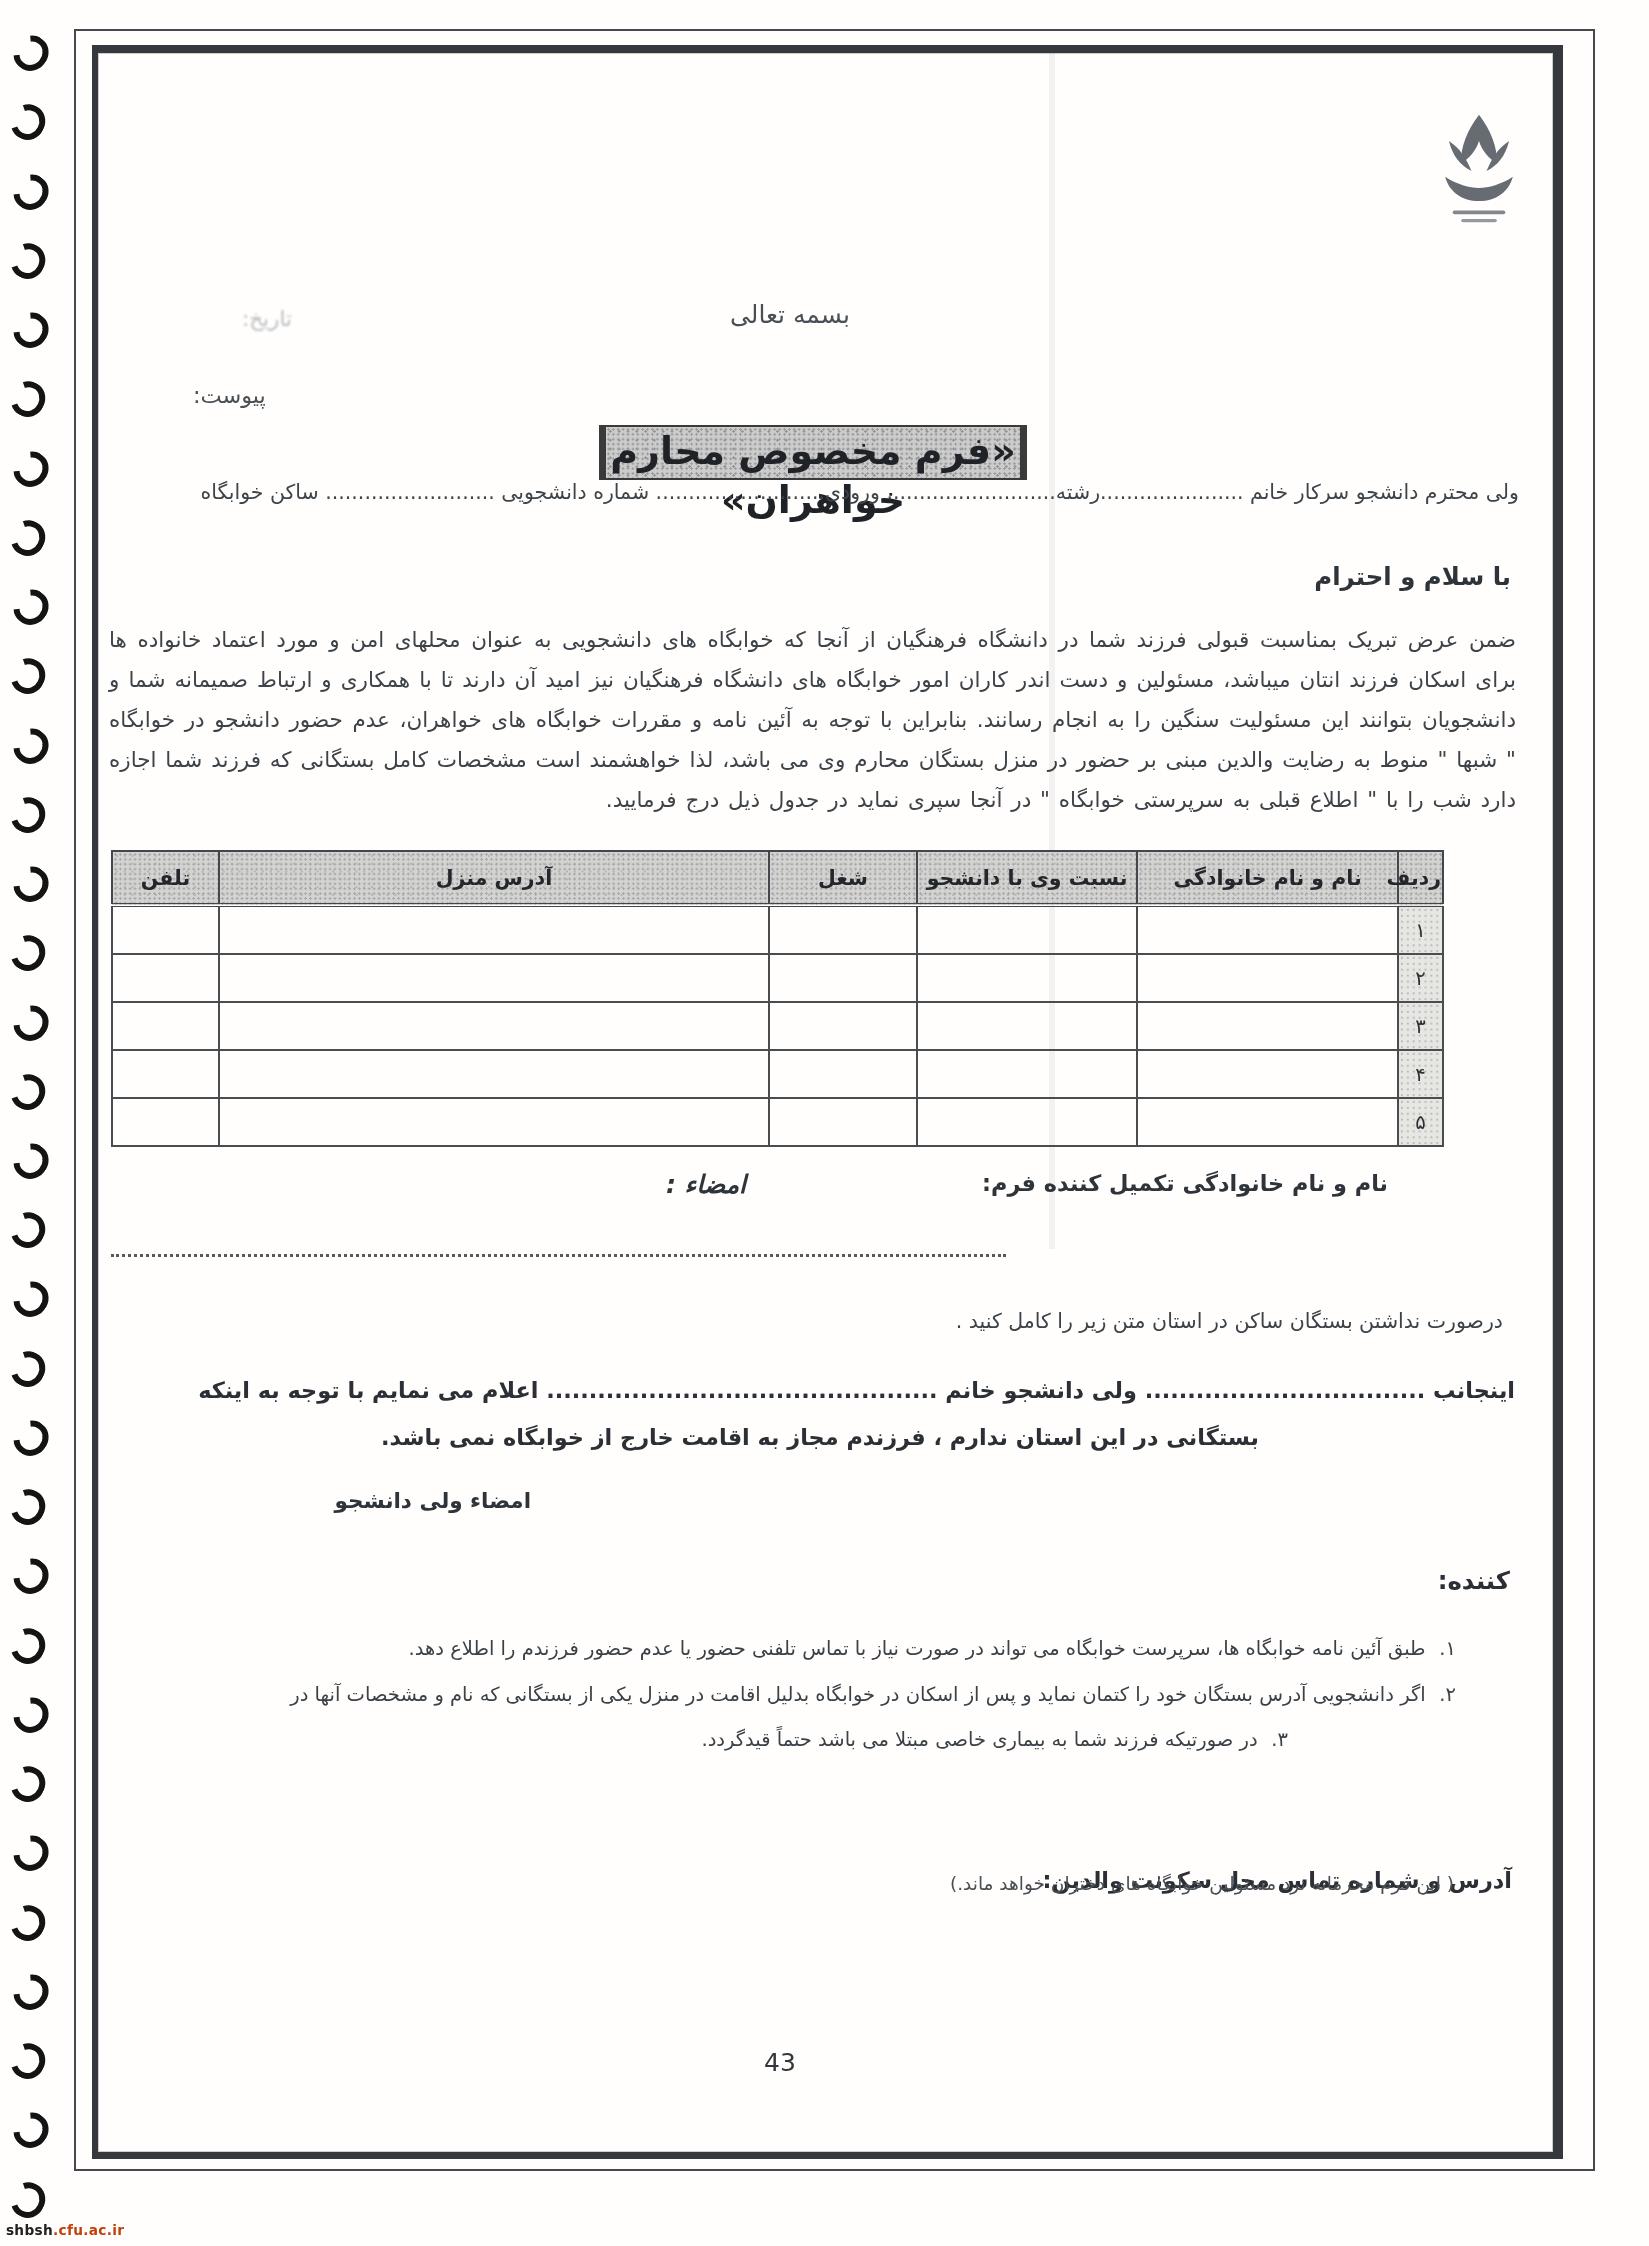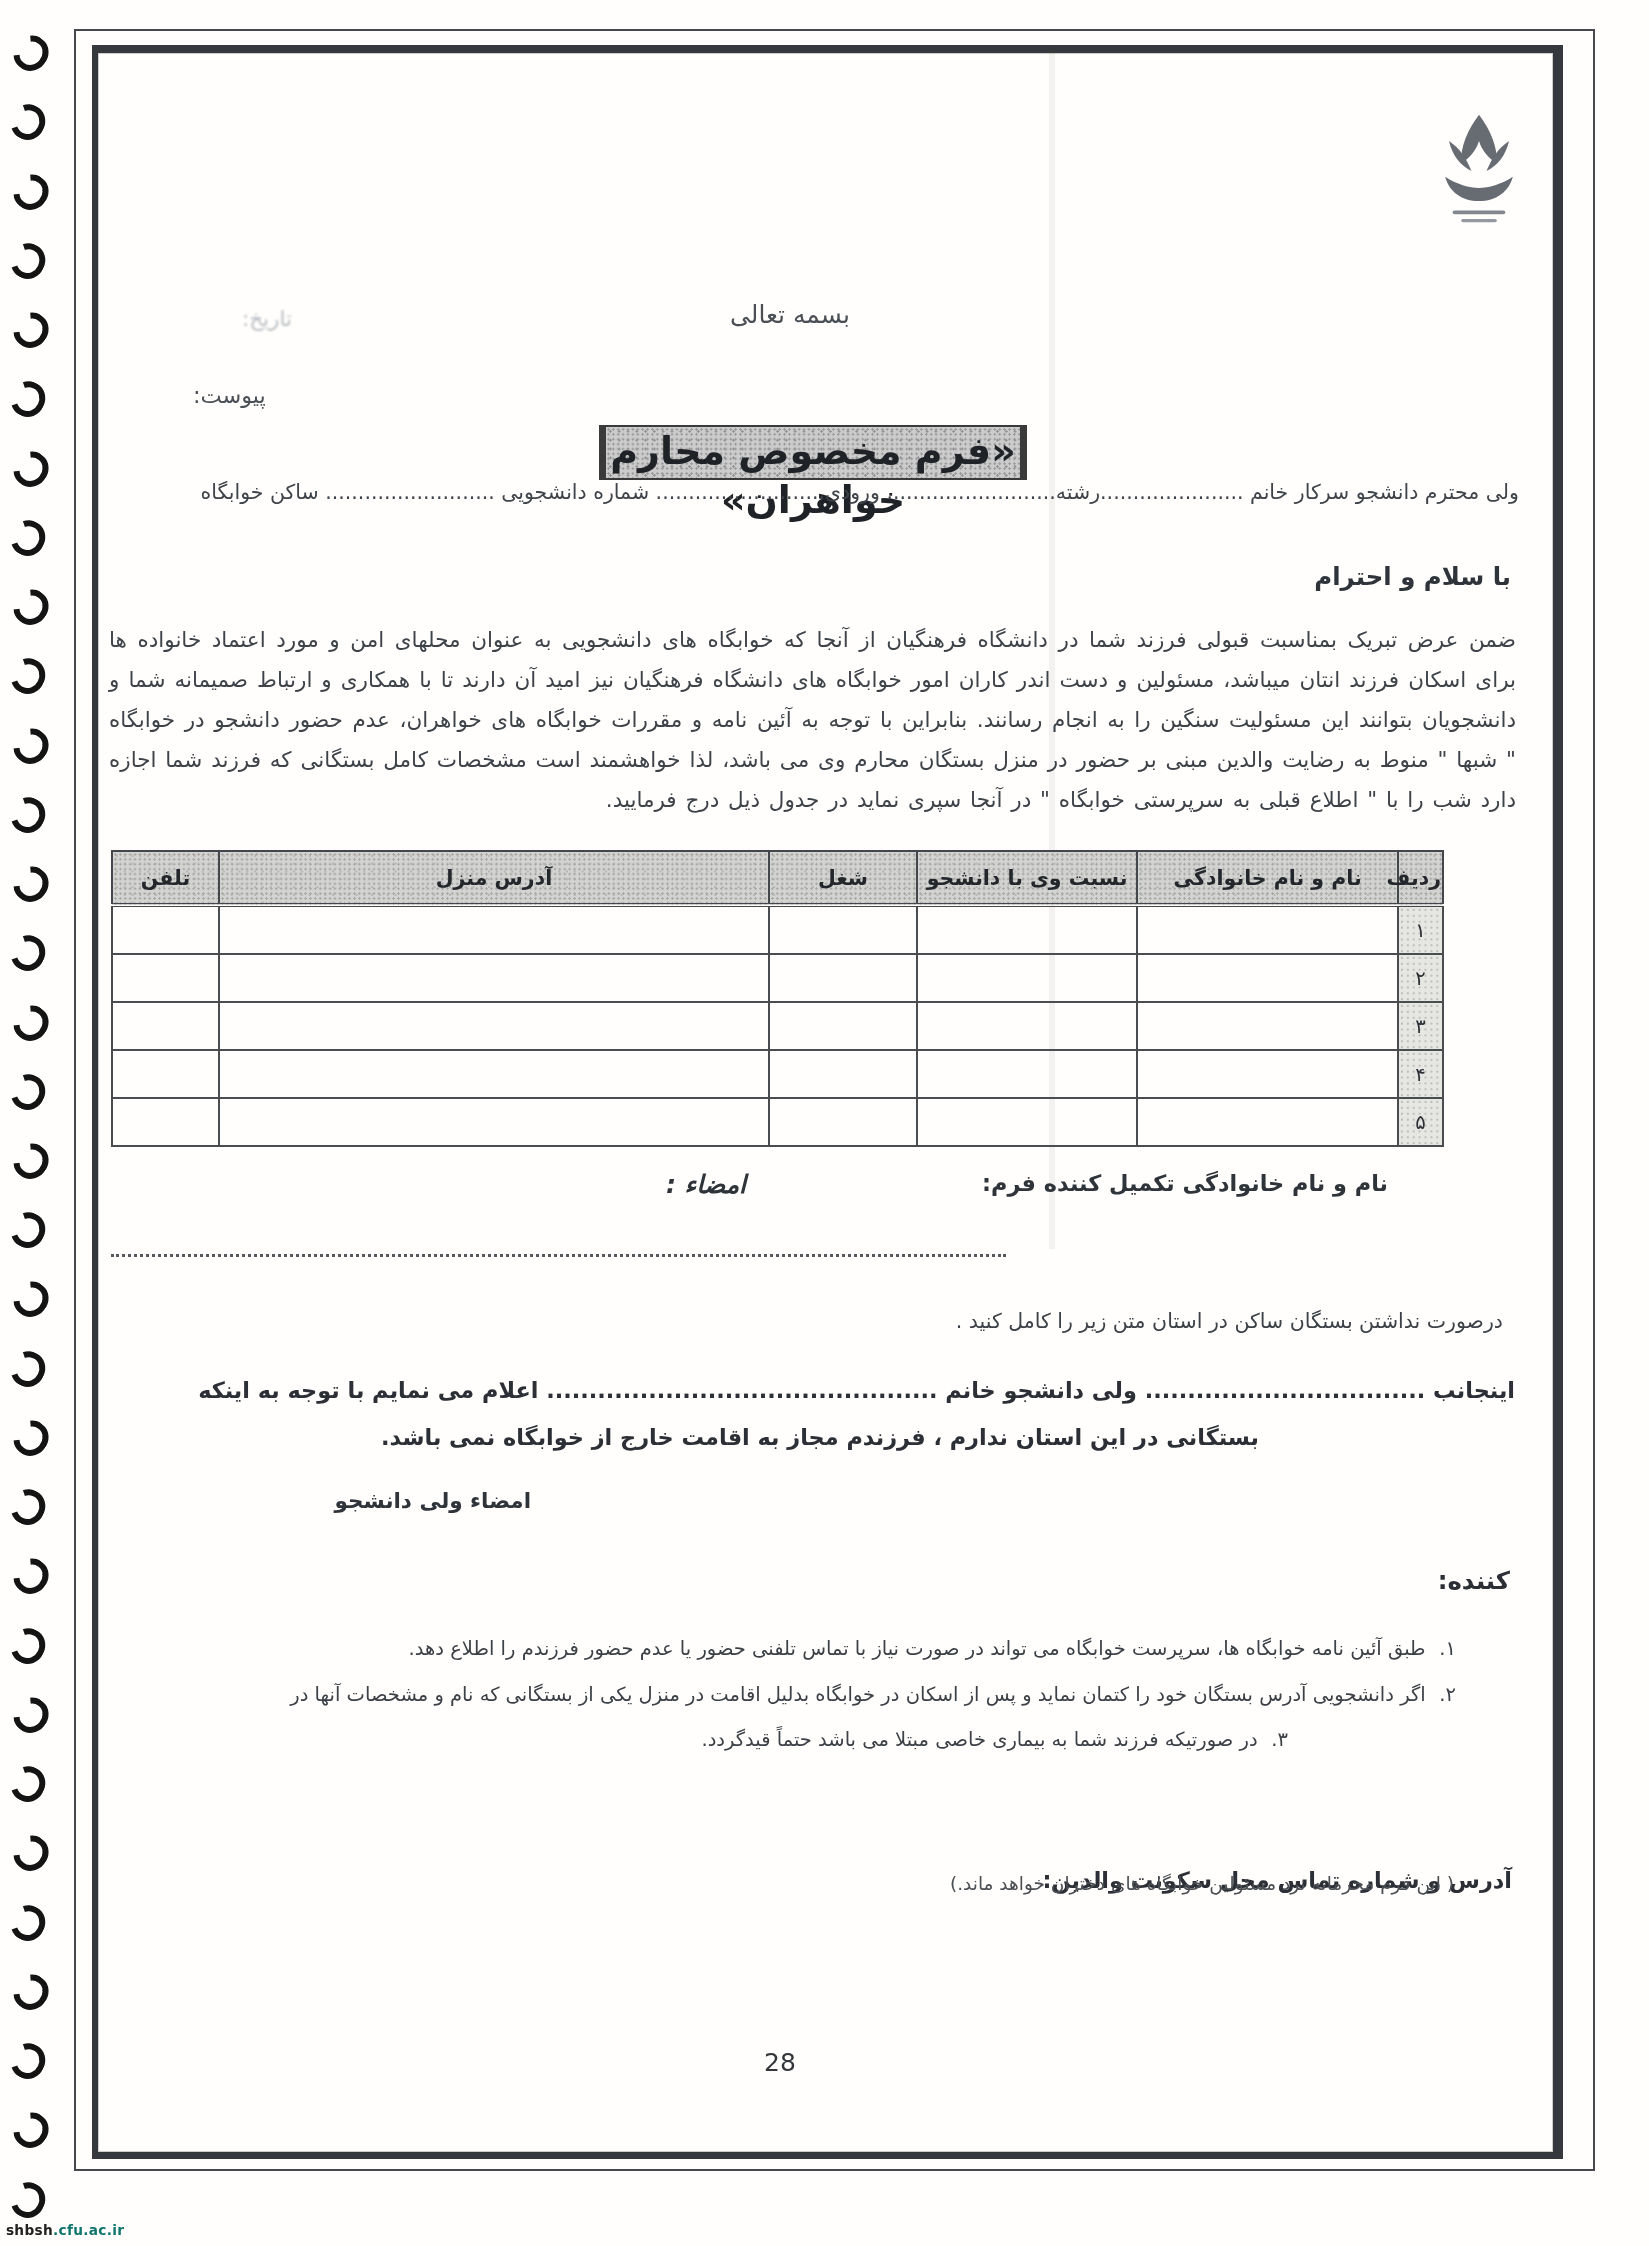--- a/index.html
+++ b/index.html
@@ -65,21 +65,21 @@
   .note-item:nth-child(3){margin-right:168px;}
   .note-line{white-space:nowrap;}
   .note-line + .note-line{padding-right:57px;margin-top:9.8px;}
 
   .addr-head{right:137px;top:1867px;font-size:22.4px;font-weight:bold;color:#2c3036;}
   .confidential{right:195px;top:1873px;font-size:18.5px;color:#4b4f54;}
   .pagenum{left:764px;top:2048px;font-size:25px;color:#33373c;}
 
   .watermark{left:5.9px;top:2222px;font-size:13.7px;font-weight:bold;letter-spacing:0.3px;}
   .watermark .wm1{color:#222;}
-  .watermark .wm2{color:#0f766e;}
+  .watermark .wm2{color:#c2410c;}
 
   .logo{left:1432px;top:109px;}
 </style>
 </head>
 <body>
 
 <div id="page">
 
   <div id="binding" class="abs" style="left:0;top:0;width:68px;height:2247px;">
       <span class="ring" style="top: 35px;"></span>
@@ -242,20 +242,20 @@
         <span class="num">.۳</span>
         <div>
           <div class="note-line rtl">در صورتیکه فرزند شما به بیماری خاصی مبتلا می باشد حتماً قیدگردد.</div>
         </div>
       </div>
     </div>
 
   <div class="abs addr-head rtl nowrap">آدرس و شماره تماس محل سکونت والدین:</div>
   <div class="abs confidential rtl nowrap">( این فرم محرمانه نزد مسئولین خوابگاه های دختران خواهد ماند.)</div>
 
-  <div class="abs pagenum">28</div>
+  <div class="abs pagenum">43</div>
 
   <div class="abs watermark">
     <span class="wm1">shbsh</span><span class="wm2">.cfu.ac.ir</span>
   </div>
 
 </div>
 
 
 </body></html>

